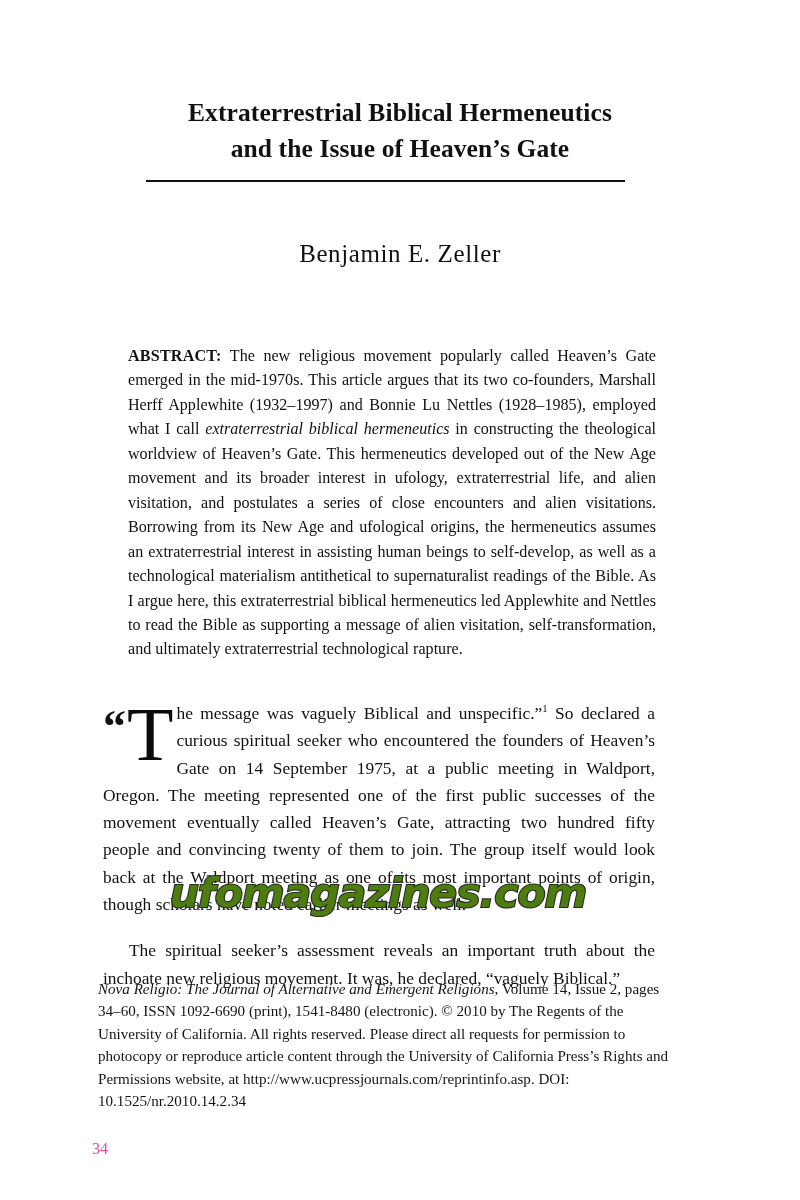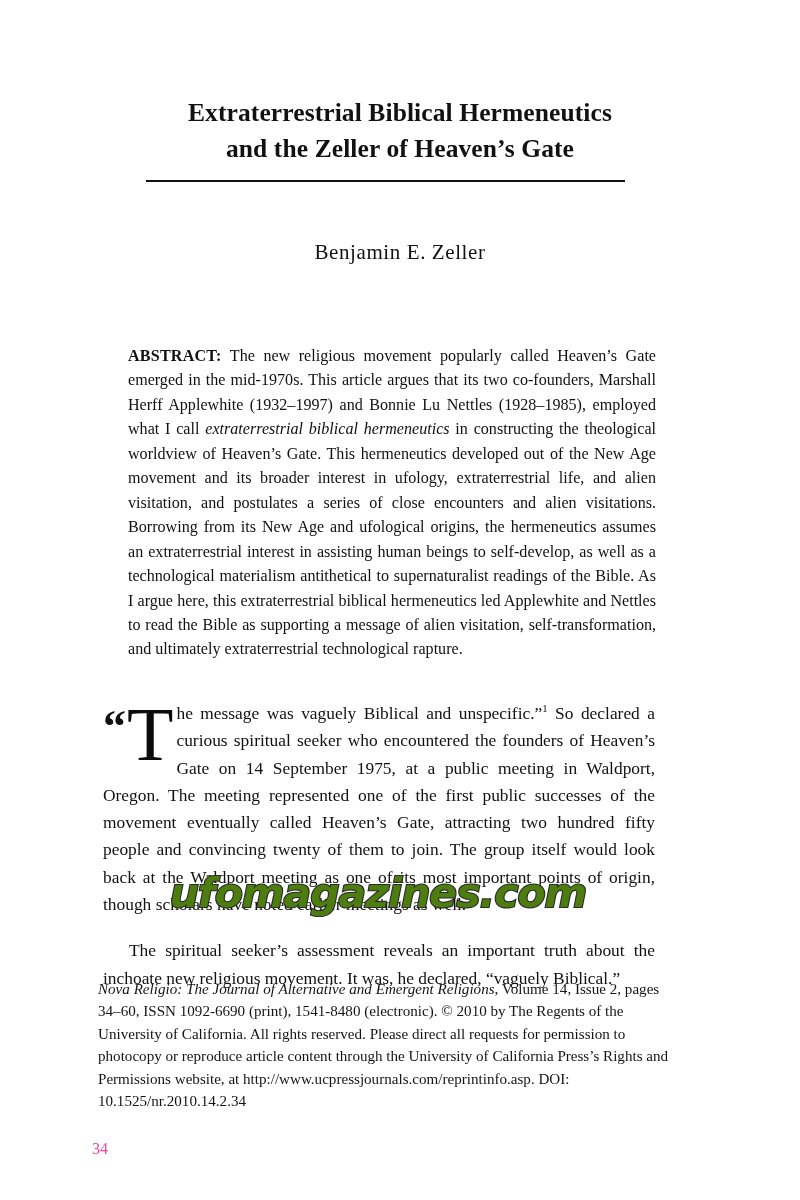--- a/index.html
+++ b/index.html
@@ -39,21 +39,21 @@
     height: 0;
     border-top: 2.4px solid #111111;
   }
 
   .author {
     position: absolute;
     left: 100px;
     top: 240px;
     width: 600px;
     text-align: center;
-    font-size: 21px;
+    font-size: 25px;
     letter-spacing: 0.6px;
     color: #111111;
   }
 
   
   .abstract {
     position: absolute;
     left: 128px;
     top: 344px;
     width: 528px;
@@ -140,21 +140,21 @@
     color: #ec4899;
   }
 </style>
 </head>
 <body>
 
 <div class="page">
 
   <h1 class="title">
     <span class="tline">Extraterrestrial Biblical Hermeneutics</span>
-    <span class="tline">and the Zeller of Heaven’s Gate</span>
+    <span class="tline">and the Issue of Heaven’s Gate</span>
   </h1>
 
   <div class="title-rule"></div>
 
   <div class="author">Benjamin E. Zeller</div>
 
   <div class="abstract">
     <b>ABSTRACT:</b><span> The new religious movement popularly called Heaven’s Gate emerged in the mid-1970s. This article argues that its two co-founders, Marshall Herff Applewhite (1932–1997) and Bonnie Lu Nettles (1928–1985), employed what I call </span><i>extraterrestrial biblical hermeneutics</i><span> in constructing the theological worldview of Heaven’s Gate. This hermeneutics developed out of the New Age movement and its broader interest in ufology, extraterrestrial life, and alien visitation, and postulates a series of close encounters and alien visitations. Borrowing from its New Age and ufological origins, the hermeneutics assumes an extraterrestrial interest in assisting human beings to self-develop, as well as a technological materialism antithetical to supernaturalist readings of the Bible. As I argue here, this extraterrestrial biblical hermeneutics led Applewhite and Nettles to read the Bible as supporting a message of alien visitation, self-transformation, and ultimately extraterrestrial technological rapture.</span>
   </div>
 

